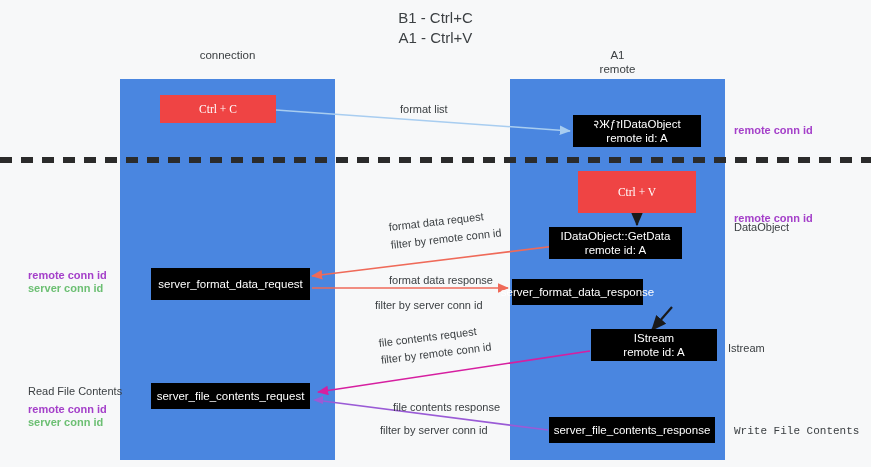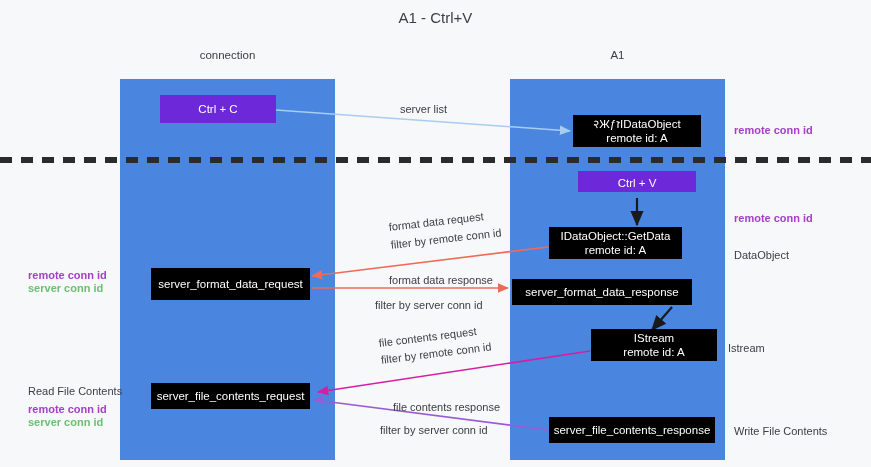--- a/index.html
+++ b/index.html
@@ -45,21 +45,21 @@
     display: flex;
     flex-direction: column;
     align-items: center;
     justify-content: center;
     color: #ffffff;
     font-size: 11.5px;
     line-height: 14px;
     text-align: center;
     padding: 2px 4px;
   }
-  .node.green { background: #6d28d9; }
+  .node.green { background: #ef4444; font-family: Liberation Serif, serif; }
   .node.orange { background: #000000; }
 
   
   .lbl {
     font-size: 11px;
     line-height: 14px;
     color: #3c4043;
     white-space: nowrap;
   }
   .lbl.purple { color: #a43fc9; font-weight: bold; }
@@ -70,28 +70,30 @@
     width: 871px; height: 467px;
     pointer-events: none;
   }
 </style>
 </head>
 <body>
 
 <div id="stage">
 
   <div class="abs" id="title">
+    <div>B1 - Ctrl+C</div>
     <div>A1 - Ctrl+V</div>
   </div>
 
   <div class="abs col-head" style="left:120px; top:48px; width:215px;">
     <div>connection</div>
   </div>
   <div class="abs col-head" style="left:510px; top:48px; width:215px;">
     <div>A1</div>
+    <div>remote</div>
   </div>
 
   <div class="abs lane" style="left:120px; top:79px; width:215px; height:381px;"></div>
   <div class="abs lane" style="left:510px; top:79px; width:215px; height:381px;"></div>
 
   <svg class="overlay">
     <defs>
       <marker id="ah-blue" markerWidth="8" markerHeight="8" refX="6.4" refY="3" orient="auto">
         <path d="M0,0 L7,3 L0,6 z" fill="#a8cdf0"></path>
       </marker>
@@ -131,51 +133,51 @@
 
   <div class="abs node green" style="left:160px; top:95px; width:116px; height:28px;">
     <span>Ctrl + C</span>
   </div>
 
   <div class="abs node orange" style="left:573px; top:115px; width:128px; height:32px;">
     <span>२ЖƒזIDataObject</span>
     <span>remote id: A</span>
   </div>
 
-  <div class="abs node green" style="left:578px; top:171px; width:118px; height:21px;justify-content:flex-end;">
+  <div class="abs node green" style="left:578px; top:171px; width:118px; height:42px;">
     <span>Ctrl + V</span>
   </div>
 
   <div class="abs node orange" style="left:549px; top:227px; width:133px; height:32px;">
     <span>IDataObject::GetData</span>
     <span>remote id: A</span>
   </div>
 
   <div class="abs node orange" style="left:151px; top:268px; width:159px; height:32px;">
     <span>server_format_data_request</span>
   </div>
 
-  <div class="abs node orange" style="left:512px; top:279px; width:180px; height:26px;">
+  <div class="abs node orange" style="left:512px; top:279px; width:131px; height:26px;">
     <span>server_format_data_response</span>
   </div>
 
   <div class="abs node orange" style="left:591px; top:329px; width:126px; height:32px;">
     <span>IStream</span>
     <span>remote id: A</span>
   </div>
 
   <div class="abs node orange" style="left:151px; top:383px; width:159px; height:26px;">
     <span>server_file_contents_request</span>
   </div>
 
   <div class="abs node orange" style="left:549px; top:417px; width:166px; height:26px;">
     <span>server_file_contents_response</span>
   </div>
 
-  <div class="abs lbl" style="left:400px; top:102px;">server list</div>
+  <div class="abs lbl" style="left:400px; top:102px;">format list</div>
 
   <div class="abs" style="left:388px; top:220px; transform:rotate(-6.5deg); transform-origin:left top;">
     <div class="lbl">format data request</div>
     <div class="lbl" style="margin-top:4px;">
       <span class="k">filter by </span><span class="purple">remote conn id</span>
     </div>
   </div>
 
   <div class="abs lbl" style="left:389px; top:273px;">format data response</div>
   <div class="abs lbl" style="left:375px; top:298px;">
@@ -191,25 +193,25 @@
 
   <div class="abs lbl" style="left:393px; top:400px;">file contents response</div>
   <div class="abs lbl" style="left:380px; top:423px;">
     <span class="k">filter by </span><span class="purple">server conn id</span>
   </div>
 
   <div class="abs lbl purple" style="left:734px; top:123px;">remote conn id</div>
 
   <div class="abs lbl purple" style="left:734px; top:211px;">remote conn id</div>
 
-  <div class="abs lbl" style="left:734px; top:248px;">DataObject</div>
+  <div class="abs lbl" style="left:734px; top:220px;">DataObject</div>
 
   <div class="abs lbl" style="left:728px; top:341px;">Istream</div>
 
-  <div class="abs lbl" style="left:734px; top:424px;">Write File Contents</div>
+  <div class="abs lbl" style="left:734px; top:424px;font-family:Liberation Mono, monospace;">Write File Contents</div>
 
   <div class="abs lbl purple" style="left:28px; top:268px;">remote conn id</div>
   <div class="abs lbl green" style="left:28px; top:281px;">server conn id</div>
 
   <div class="abs lbl" style="left:28px; top:384px;">Read File Contents</div>
   <div class="abs lbl purple" style="left:28px; top:402px;">remote conn id</div>
   <div class="abs lbl green" style="left:28px; top:415px;">server conn id</div>
 
 </div>
 

